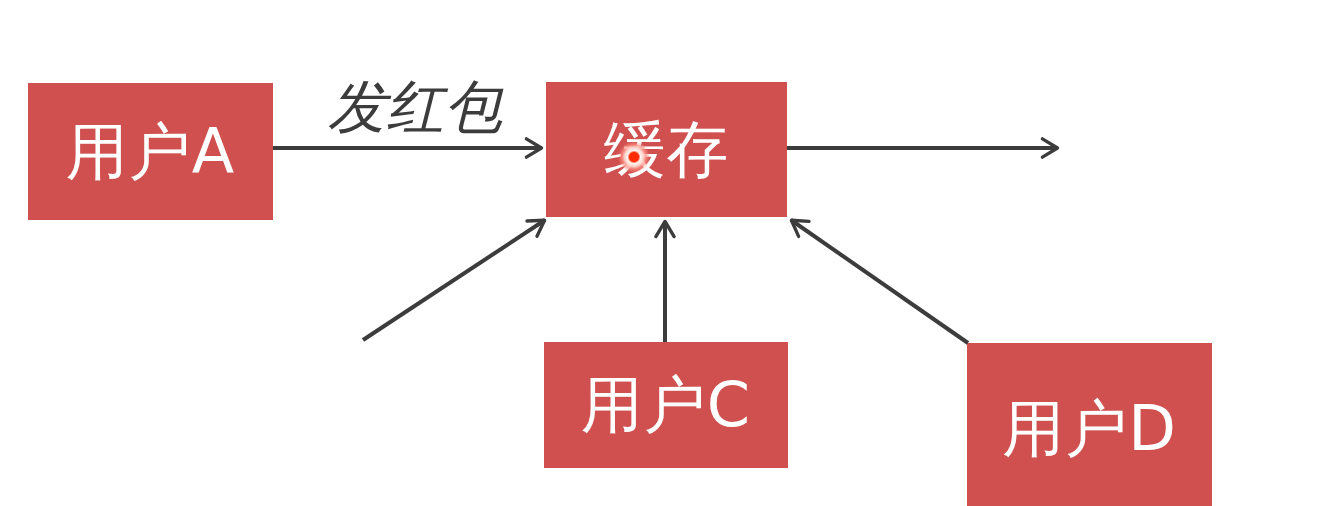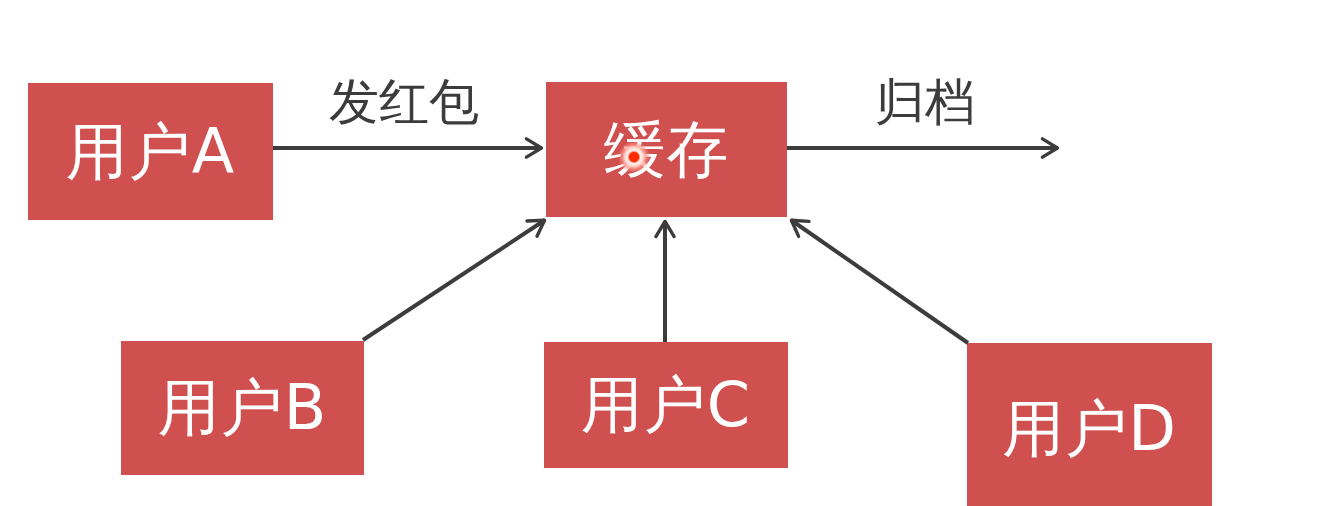--- a/index.html
+++ b/index.html
@@ -15,24 +15,25 @@
     background:#d05050;
     color:#ffffff;
     display:flex;align-items:center;justify-content:center;
     font-size:62px;
     letter-spacing:1px;
     user-select:none;
   }
   .edge-label{
     position:absolute;
     color:#3c3c3c;
-    font-size:50px;
+    font-size:58px;
     text-align:center;
     white-space:nowrap;
     user-select:none;
+    font-style:italic;
   }
   .edges{
     position:absolute;left:0;top:0;
     pointer-events:none;
   }
   .pointer-dot{
     position:absolute;
     left:618px;top:141px;
     width:32px;height:32px;
     border-radius:50%;
@@ -51,23 +52,20 @@
 
   <div class="node" style="left:28px;top:83px;width:245px;height:137px">
     <span>用户A</span>
   </div>
 
   <div class="node" style="left:546px;top:82px;width:241px;height:135px">
     <span>缓存</span>
   </div>
 
 
-  <div class="node" style="left:121px;top:341px;width:243px;height:134px">
-    <span>用户B</span>
-  </div>
 
   <div class="node" style="left:544px;top:342px;width:244px;height:126px">
     <span>用户C</span>
   </div>
 
   <div class="node" style="left:967px;top:343px;width:245px;height:172px">
     <span>用户D</span>
   </div>
 
   <svg class="edges" width="1343" height="506" viewBox="0 0 1343 506">
@@ -78,17 +76,16 @@
     </defs>
     <line x1="273" y1="148" x2="542" y2="148" stroke="#3c3c3c" stroke-width="4" marker-end="url(#arrow)"></line>
     <line x1="787" y1="148" x2="1058" y2="148" stroke="#3c3c3c" stroke-width="4" marker-end="url(#arrow)"></line>
     <line x1="363" y1="340" x2="545" y2="220" stroke="#3c3c3c" stroke-width="4" marker-end="url(#arrow)"></line>
     <line x1="665" y1="342" x2="665" y2="221" stroke="#3c3c3c" stroke-width="4" marker-end="url(#arrow)"></line>
     <line x1="968" y1="343" x2="791" y2="220" stroke="#3c3c3c" stroke-width="4" marker-end="url(#arrow)"></line>
   </svg>
 
   <div class="edge-label" style="left:328px;top:69px;width:152px">发红包</div>
 
-  <div class="edge-label" style="left:875px;top:69px;width:100px">归档</div>
 
   <div class="pointer-dot"></div>
 
 </div>
 
 </body></html>

